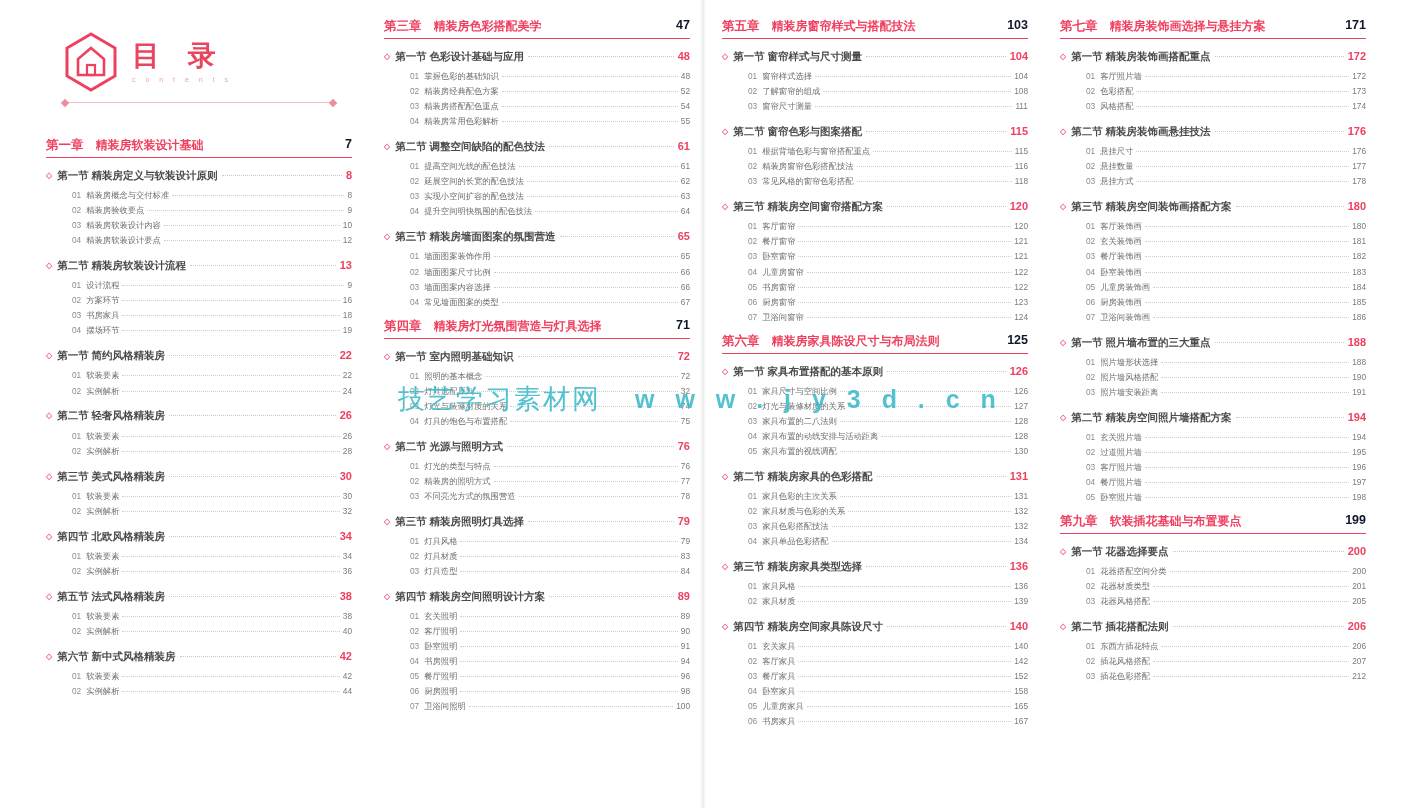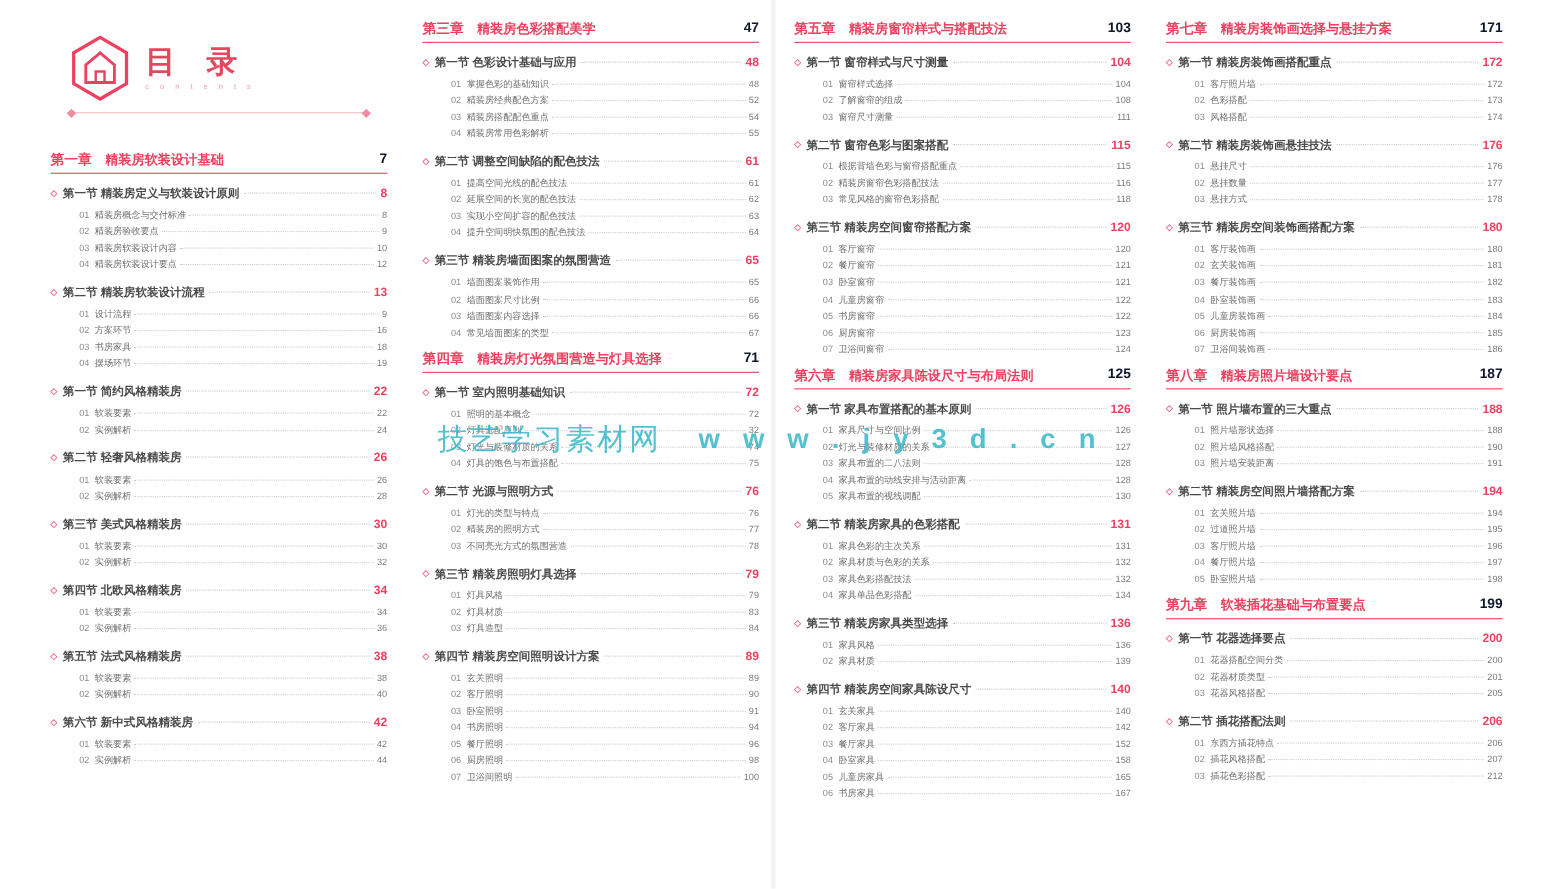--- a/index.html
+++ b/index.html
@@ -1076,25 +1076,20 @@
                 <div class="entry">
                   <span class="e-no">07</span>
                   <span class="e-title">卫浴间装饰画</span>
                   <span class="e-dots"></span>
                   <span class="e-page">186</span>
                 </div>
               </div>
             </div>
           </div>
           <div class="chapter">
-            <div class="chapter-head">
-              <span class="ch-no">第八章</span>
-              <span class="ch-title">精装房照片墙设计要点</span>
-              <span class="ch-page">187</span>
-            </div>
             <div class="section">
               <div class="sec-row">
                 <span class="sec-diamond">◇</span>
                 <span class="sec-label">第一节  照片墙布置的三大重点</span>
                 <span class="dots"></span>
                 <span class="sec-page">188</span>
               </div>
               <div class="entries">
                 <div class="entry">
                   <span class="e-no">01</span>

